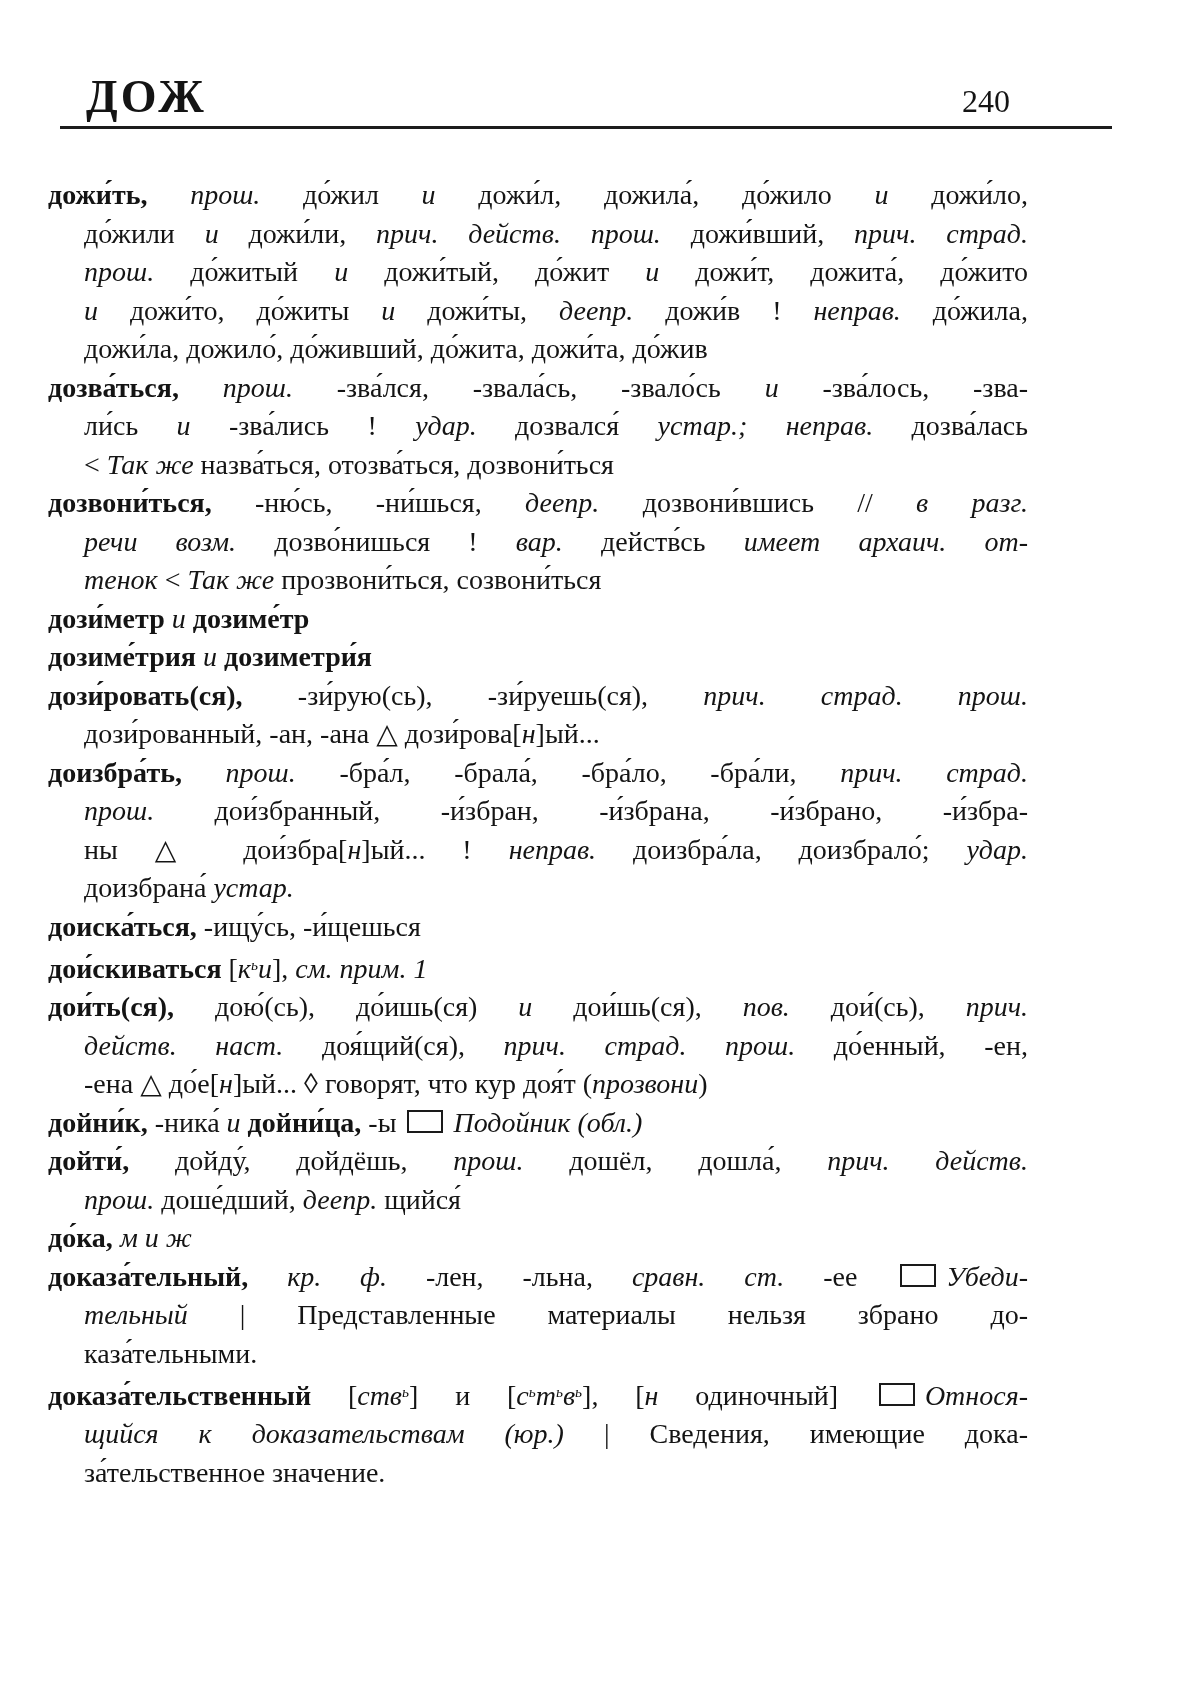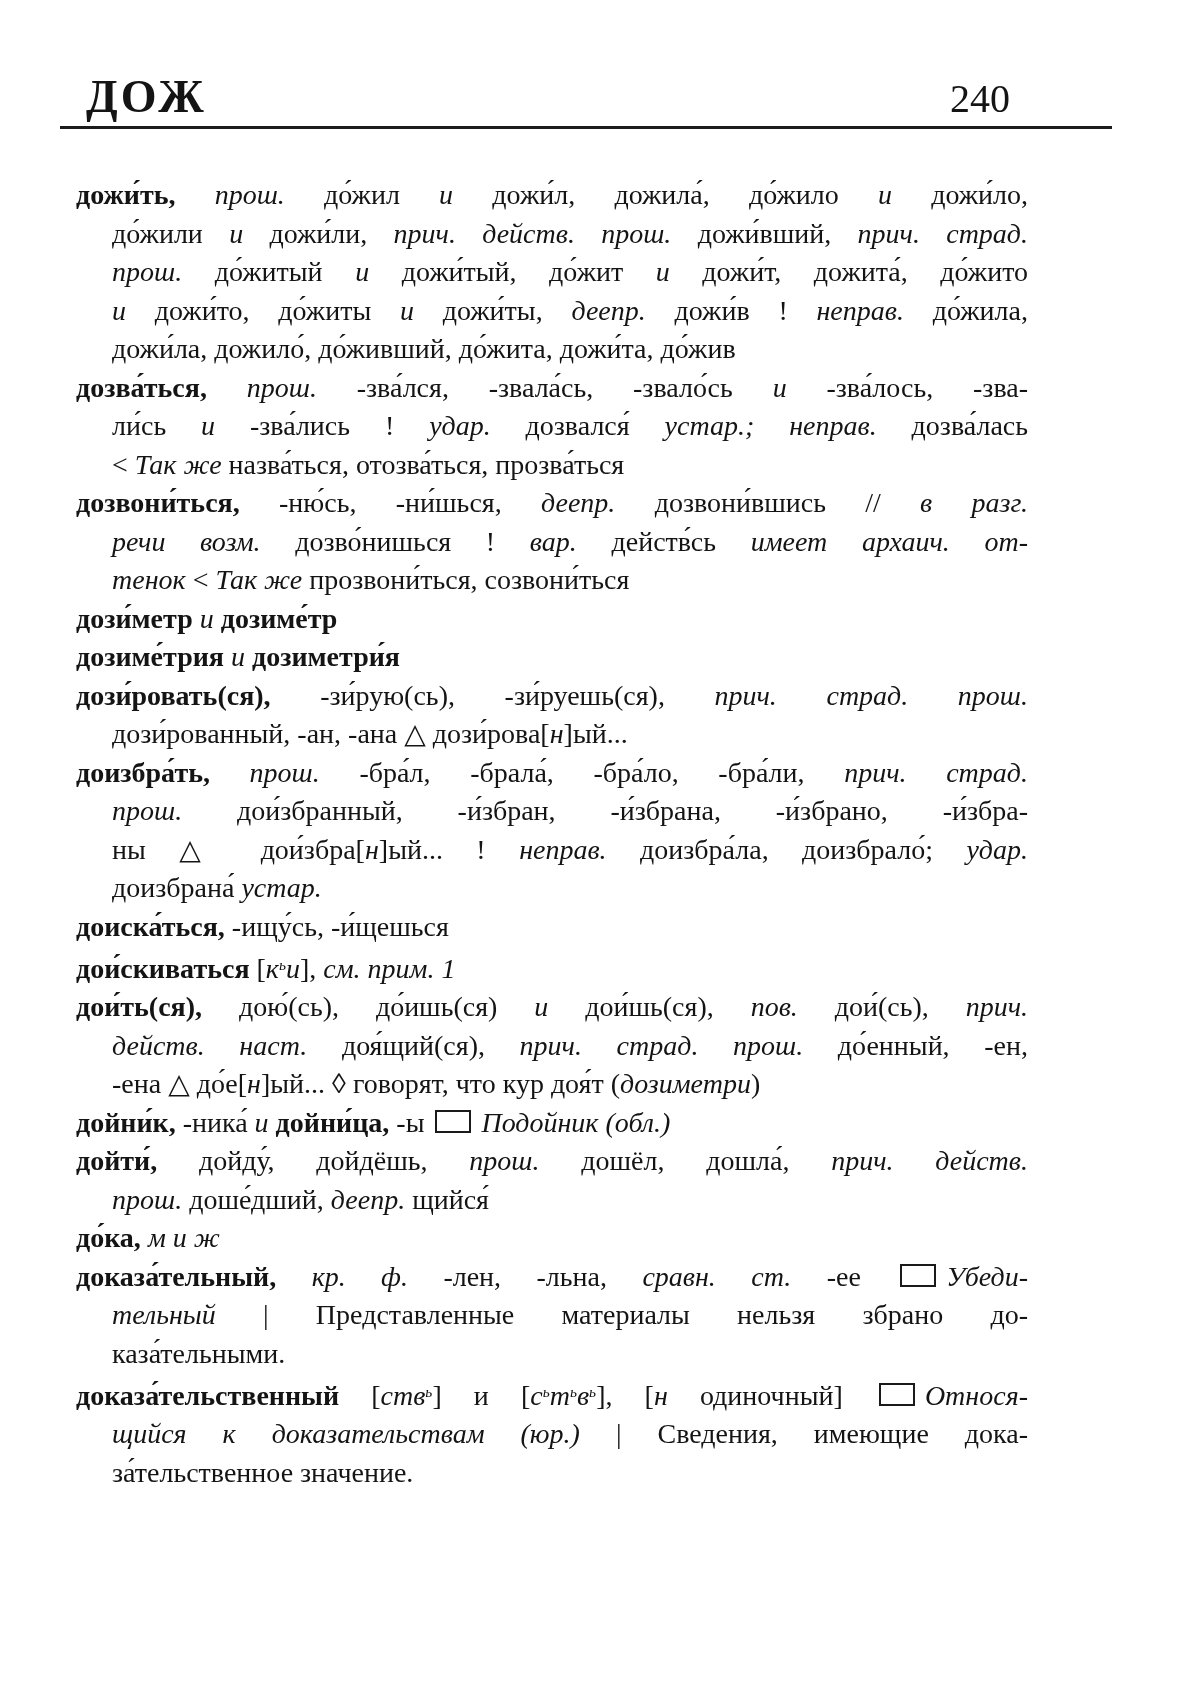--- a/index.html
+++ b/index.html
@@ -26,37 +26,37 @@
     padding: 74px 168px 0 86px;
     gap: 48px;
   }
   .catchword {
     font-size: 46px;
     font-weight: bold;
     letter-spacing: 3px;
     line-height: 1;
   }
   .pagenum {
-    font-size: 40px;
+    font-size: 32px;
     line-height: 1;
   }
   .rule {
     position: absolute;
     left: 60px;
     top: 126px;
     width: 1052px;
     height: 3px;
     background: #1c1c1c;
   }
   .entries {
     position: absolute;
     left: 0;
     top: 176px;
     width: 100%;
-    padding: 0 150px 0 76px;
+    padding: 0 150px 0 48px;
     box-sizing: border-box;
     font-size: 28px;
     line-height: 38.5px;
   }
   .entry { margin: 0; }
   .line {
     text-align: justify;
     text-align-last: justify;
   }
   .line.cont { padding-left: 36px; }
@@ -95,21 +95,21 @@
       <div class="entry">
         <div class="line"><span class="r-b">дожи́ть, </span><span class="r-i">прош. </span><span class="r-n">до́жил </span><span class="r-i">и </span><span class="r-n">дожи́л, дожила́, до́жило </span><span class="r-i">и </span><span class="r-n">дожи́ло,</span></div>
         <div class="line cont"><span class="r-n">до́жили </span><span class="r-i">и </span><span class="r-n">дожи́ли, </span><span class="r-i">прич. действ. прош. </span><span class="r-n">дожи́вший, </span><span class="r-i">прич. страд.</span></div>
         <div class="line cont"><span class="r-i">прош. </span><span class="r-n">до́житый </span><span class="r-i">и </span><span class="r-n">дожи́тый, до́жит </span><span class="r-i">и </span><span class="r-n">дожи́т, дожита́, до́жито</span></div>
         <div class="line cont"><span class="r-i">и </span><span class="r-n">дожи́то, до́житы </span><span class="r-i">и </span><span class="r-n">дожи́ты, </span><span class="r-i">деепр. </span><span class="r-n">дожи́в ! </span><span class="r-i">неправ. </span><span class="r-n">до́жила,</span></div>
         <div class="line cont last"><span class="r-n">дожи́ла, дожило́, до́живший, до́жита, дожи́та, до́жив</span></div>
       </div>
       <div class="entry">
         <div class="line"><span class="r-b">дозва́ться, </span><span class="r-i">прош. </span><span class="r-n">-зва́лся, -звала́сь, -звало́сь </span><span class="r-i">и </span><span class="r-n">-зва́лось, -зва-</span></div>
         <div class="line cont"><span class="r-n">ли́сь </span><span class="r-i">и </span><span class="r-n">-зва́лись ! </span><span class="r-i">удар. </span><span class="r-n">дозвался́ </span><span class="r-i">устар.; неправ. </span><span class="r-n">дозва́лась</span></div>
-        <div class="line cont last"><span class="r-n">&lt; </span><span class="r-i">Так же </span><span class="r-n">назва́ться, отозва́ться, прозва́ться</span></div>
+        <div class="line cont last"><span class="r-n">&lt; </span><span class="r-i">Так же </span><span class="r-n">назва́ться, отозва́ться, дозвони́ться</span></div>
       </div>
       <div class="entry">
         <div class="line"><span class="r-b">дозвони́ться, </span><span class="r-n">-ню́сь, -ни́шься, </span><span class="r-i">деепр. </span><span class="r-n">дозвони́вшись // </span><span class="r-i">в разг.</span></div>
         <div class="line cont"><span class="r-i">речи возм. </span><span class="r-n">дозво́нишься ! </span><span class="r-i">вар. </span><span class="r-n">действ́сь </span><span class="r-i">имеет архаич. от-</span></div>
         <div class="line cont last"><span class="r-i">тенок </span><span class="r-n">&lt; </span><span class="r-i">Так же </span><span class="r-n">прозвони́ться, созвони́ться</span></div>
       </div>
       <div class="entry">
         <div class="line last"><span class="r-b">дози́метр </span><span class="r-i">и </span><span class="r-b">дозиме́тр</span></div>
       </div>
       <div class="entry">
@@ -127,21 +127,21 @@
       </div>
       <div class="entry">
         <div class="line last"><span class="r-b">доиска́ться, </span><span class="r-n">-ищу́сь, -и́щешься</span></div>
       </div>
       <div class="entry">
         <div class="line last"><span class="r-b">дои́скиваться </span><span class="r-n">[</span><span class="r-i">к</span><span class="r-s">ь</span><span class="r-i">и</span><span class="r-n">], </span><span class="r-i">см. прим. 1</span></div>
       </div>
       <div class="entry">
         <div class="line"><span class="r-b">дои́ть(ся), </span><span class="r-n">дою́(сь), до́ишь(ся) </span><span class="r-i">и </span><span class="r-n">дои́шь(ся), </span><span class="r-i">пов. </span><span class="r-n">дои́(сь), </span><span class="r-i">прич.</span></div>
         <div class="line cont"><span class="r-i">действ. наст. </span><span class="r-n">доя́щий(ся), </span><span class="r-i">прич. страд. прош. </span><span class="r-n">до́енный, -ен,</span></div>
-        <div class="line cont last"><span class="r-n">-ена △ до́е[</span><span class="r-i">н</span><span class="r-n">]ый... ◊ говорят, что кур доя́т (</span><span class="r-i">дозиметри</span><span class="r-n">)</span></div>
+        <div class="line cont last"><span class="r-n">-ена △ до́е[</span><span class="r-i">н</span><span class="r-n">]ый... ◊ говорят, что кур доя́т (</span><span class="r-i">прозвони</span><span class="r-n">)</span></div>
       </div>
       <div class="entry">
         <div class="line last"><span class="r-b">дойни́к, </span><span class="r-n">-ника́ </span><span class="r-i">и </span><span class="r-b">дойни́ца, </span><span class="r-n">-ы </span><span class="r-box"></span><span class="r-i">Подойник (обл.)</span></div>
       </div>
       <div class="entry">
         <div class="line"><span class="r-b">дойти́, </span><span class="r-n">дойду́, дойдёшь, </span><span class="r-i">прош. </span><span class="r-n">дошёл, дошла́, </span><span class="r-i">прич. действ.</span></div>
         <div class="line cont last"><span class="r-i">прош. </span><span class="r-n">доше́дший, </span><span class="r-i">деепр. </span><span class="r-n">щийся́</span></div>
       </div>
       <div class="entry">
         <div class="line last"><span class="r-b">до́ка, </span><span class="r-i">м и ж</span></div>

